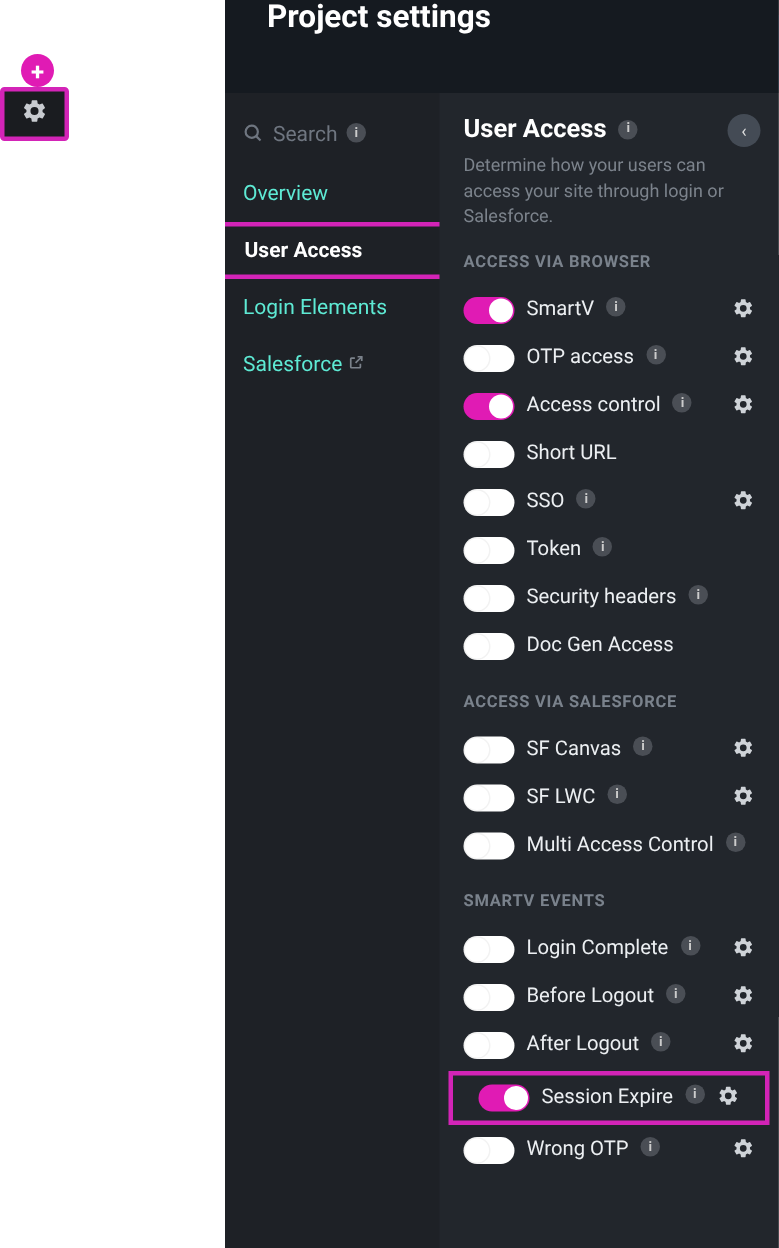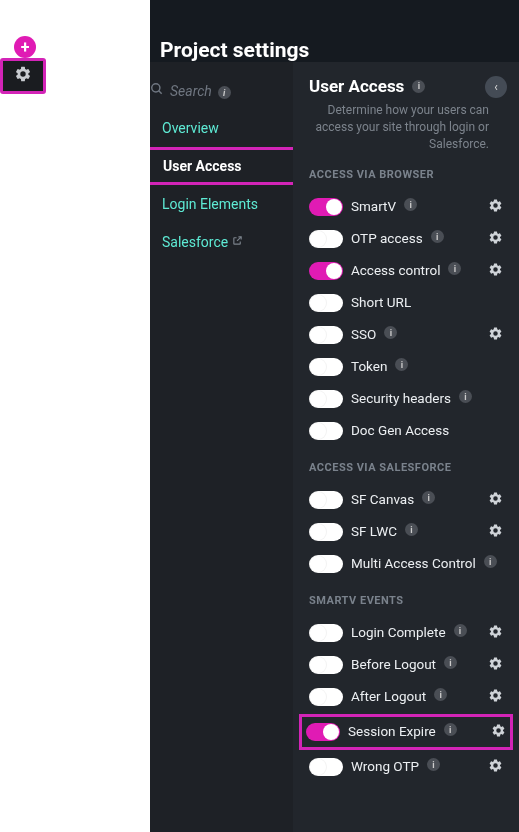--- a/index.html
+++ b/index.html
@@ -34,36 +34,35 @@
   .panel {
     position: absolute;
     left: 150px; top: 0;
     width: 369px; height: 832px;
     background: #1e2126;
     display: flex; flex-direction: column;
   }
   .panel-header {
     height: 62px;
     background: #151a20;
-    display: flex; align-items: flex-end;
-    padding: 0 10px;
+    display: flex; align-items: flex-start;
+    padding: 0 28px;
   }
   .panel-header h1 { color: #fff; font-size: 21px; font-weight: 700; }
   .panel-body { display: flex; flex: 1; overflow: hidden; }
   .sidebar {
     width: 143px;
     background: #1e2126;
     padding-top: 10px;
   }
   .search-row {
-    display: flex; align-items: flex-end; gap: 6px;
-    padding: 10px 0;
+    display: flex; align-items: flex-start; gap: 6px;
+    padding: 10px 12px;
     color: #6f7680;
     font-size: 14px;
-    font-style: italic;
   }
   .info-dot {
     display: inline-flex;
     width: 13px; height: 13px; border-radius: 50%;
     background: #4a4e55; color: #ccc;
     font-size: 9px; font-weight: bold;
     align-items: center; justify-content: center;
     flex-shrink: 0;
   }
   .nav-item {
@@ -89,33 +88,33 @@
     position: relative;
   }
   .content-title-row { display: flex; align-items: center; gap: 8px; margin-bottom: 6px; }
   .content-title { color: #fff; font-size: 17px; font-weight: 700; }
   .back-circle {
     position: absolute; right: 12px; top: 14px;
     width: 22px; height: 22px; border-radius: 50%;
     background: #444b55; display: flex; align-items: center; justify-content: center;
     color: #ddd; font-size: 12px;
   }
-  .desc { color: #7c838c; font-size: 12px; line-height: 1.4; margin-bottom: 16px; max-width: 180px; text-align: right; }
+  .desc { color: #7c838c; font-size: 12px; line-height: 1.4; margin-bottom: 16px; max-width: 180px; }
   .group-label {
     color: #7a828c; font-size: 11px; font-weight: 700;
     letter-spacing: 0.5px; margin: 14px 0 10px;
   }
   .toggle-row {
     display: flex; align-items: flex-start; gap: 8px;
     padding: 7px 0;
     position: relative;
   }
   .toggle-row.highlighted {
     border: 3px solid #d324b7;
-    margin: 1px -10px; padding: 6px 4px;
+    margin: 1px -10px; padding: 6px 17px;
   }
   .toggle {
     width: 34px; height: 18px; border-radius: 9px;
     background: #fff; position: relative; flex-shrink: 0;
     cursor: pointer;
   }
   .toggle.on { background: #e01bb4; }
   .toggle .knob {
     position: absolute; top: 1px; left: 1px;
     width: 16px; height: 16px; border-radius: 50%;

